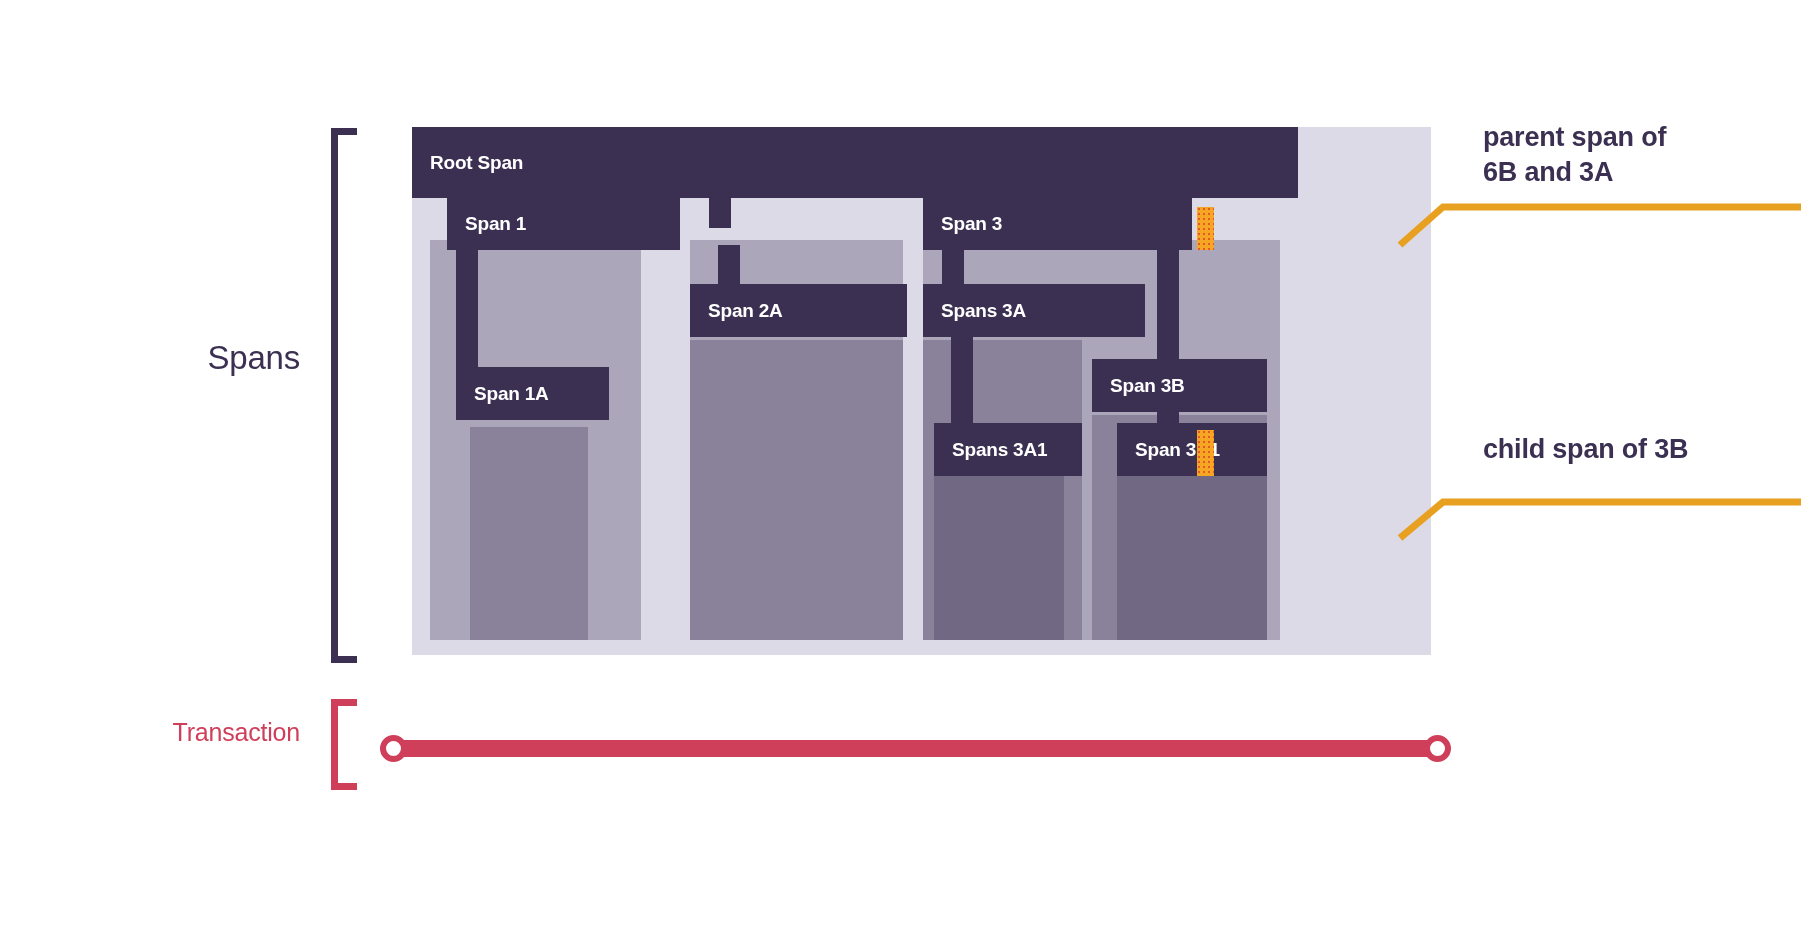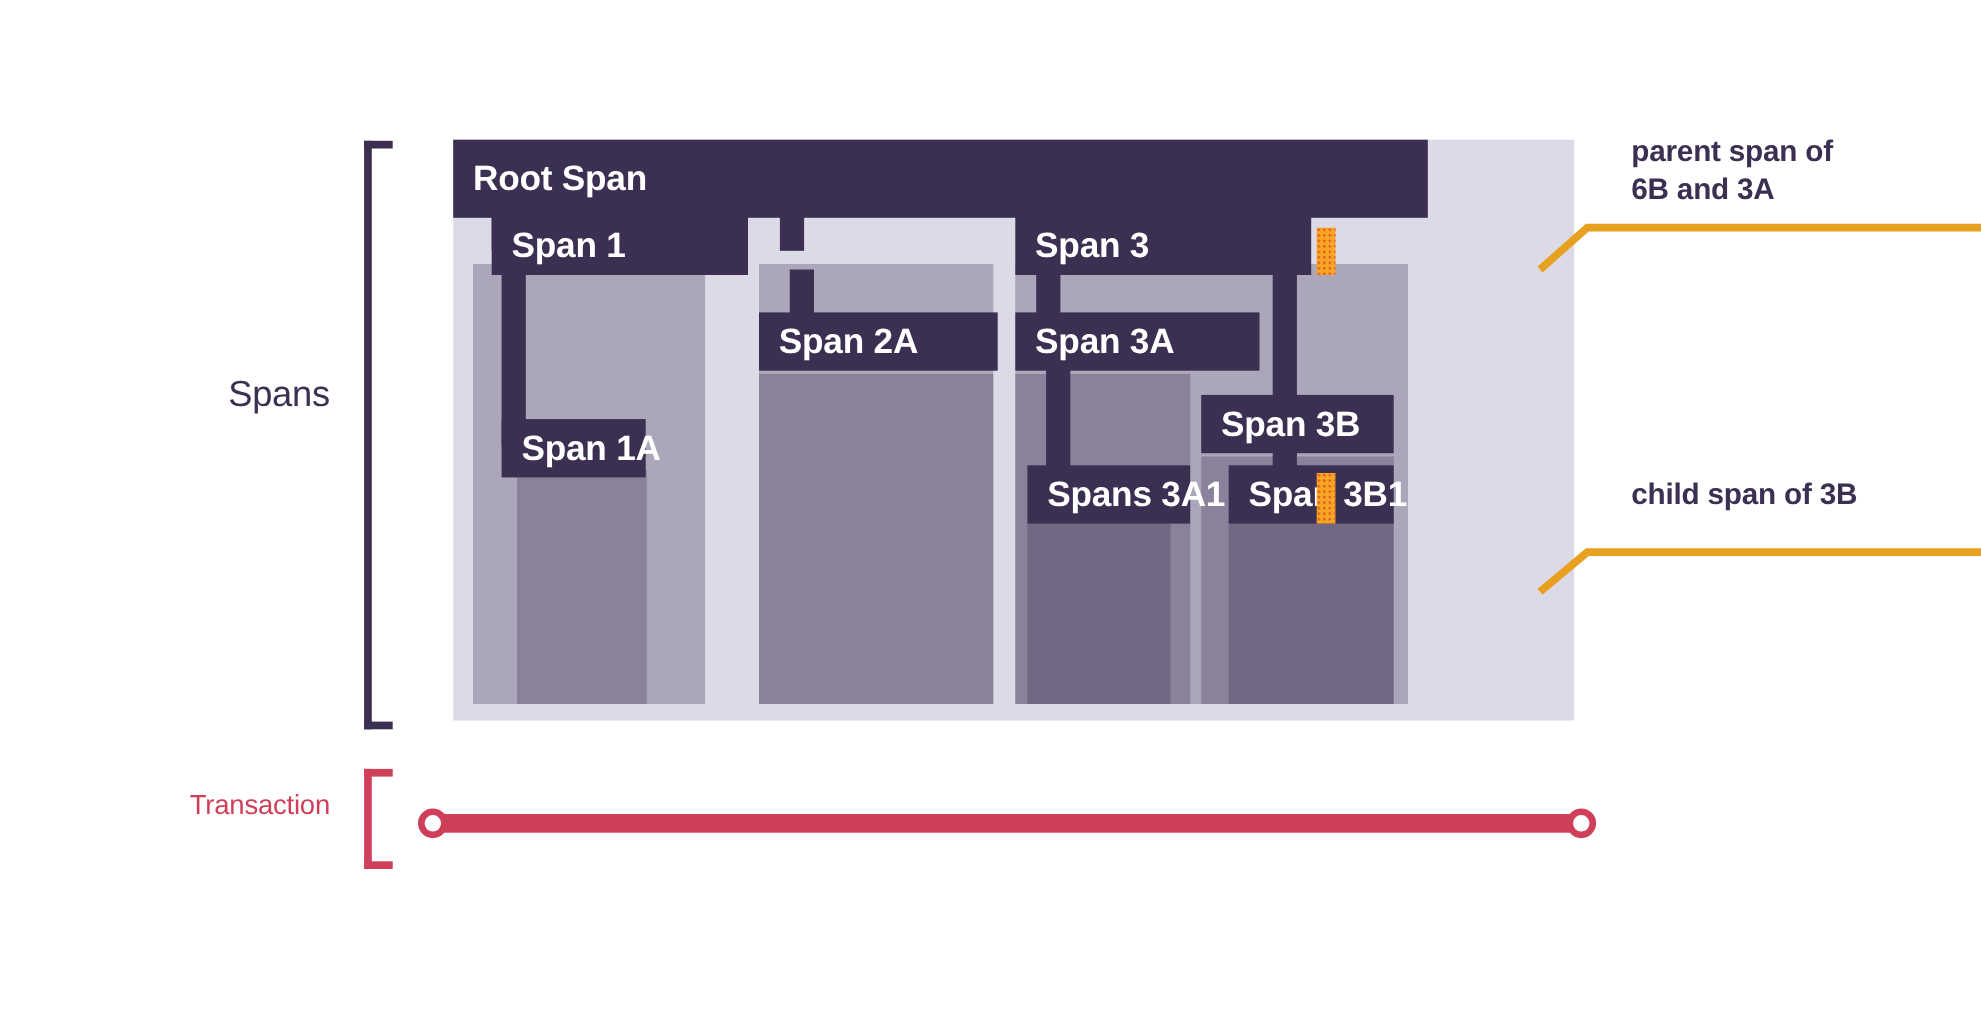--- a/index.html
+++ b/index.html
@@ -55,21 +55,21 @@
     left:412px;top:127px;
     width:1019px;height:528px;
     background:#dcdae6;
   }
 
   
   .bar{
     position:absolute;
     background:#3b3052;
     color:#ffffff;
-    font-size:32px;
+    font-size:19px;
     font-weight:bold;
     letter-spacing:-0.2px;
     display:flex;
     align-items:center;
     box-sizing:border-box;
     padding-left:18px;
     white-space:nowrap;
     z-index:6;
   }
   
@@ -148,36 +148,36 @@
     <div class="bar" style="left:0px;top:0px;width:886px;height:71px;">Root Span</div>
 
     <div class="stem" style="left:35px;top:58px;width:22px;height:43px;"></div>
 
     <div class="body" style="left:18px;top:113px;width:211px;height:400px;"></div>
     <div class="bar" style="left:35px;top:70px;width:233px;height:53px;">Span 1</div>
 
     <div class="stem" style="left:44px;top:118px;width:22px;height:160px;"></div>
 
     <div class="body" style="left:58px;top:300px;width:118px;height:213px;"></div>
-    <div class="bar" style="left:44px;top:254px;width:131px;height:53px;">Span 1A</div>
+    <div class="bar" style="left:44px;top:240px;width:153px;height:53px;">Span 1A</div>
 
     <div class="stem" style="left:297px;top:58px;width:22px;height:43px;"></div>
     <div class="body" style="left:278px;top:113px;width:213px;height:400px;"></div>
 
     <div class="stem" style="left:306px;top:118px;width:22px;height:60px;"></div>
     <div class="body" style="left:278px;top:213px;width:213px;height:300px;"></div>
     <div class="bar" style="left:278px;top:157px;width:217px;height:53px;">Span 2A</div>
 
     <div class="stem" style="left:530px;top:58px;width:22px;height:43px;"></div>
     <div class="body" style="left:511px;top:113px;width:357px;height:400px;"></div>
     <div class="bar" style="left:511px;top:70px;width:269px;height:53px;">Span 3</div>
 
     <div class="stem" style="left:530px;top:118px;width:22px;height:60px;"></div>
     <div class="body" style="left:511px;top:213px;width:159px;height:300px;"></div>
-    <div class="bar" style="left:511px;top:157px;width:222px;height:53px;">Span 3A</div>
+    <div class="bar" style="left:511px;top:157px;width:222px;height:53px;">Spans 3A</div>
 
     <div class="stem" style="left:539px;top:205px;width:22px;height:115px;"></div>
     <div class="body" style="left:522px;top:348px;width:130px;height:165px;"></div>
     <div class="bar" style="left:522px;top:296px;width:148px;height:53px;">Spans 3A1</div>
 
     <div class="stem" style="left:745px;top:118px;width:22px;height:142px;"></div>
     <div class="body" style="left:680px;top:288px;width:175px;height:225px;"></div>
     <div class="bar" style="left:680px;top:232px;width:175px;height:53px;">Span 3B</div>
 
     <div class="stem" style="left:745px;top:280px;width:22px;height:50px;"></div>

